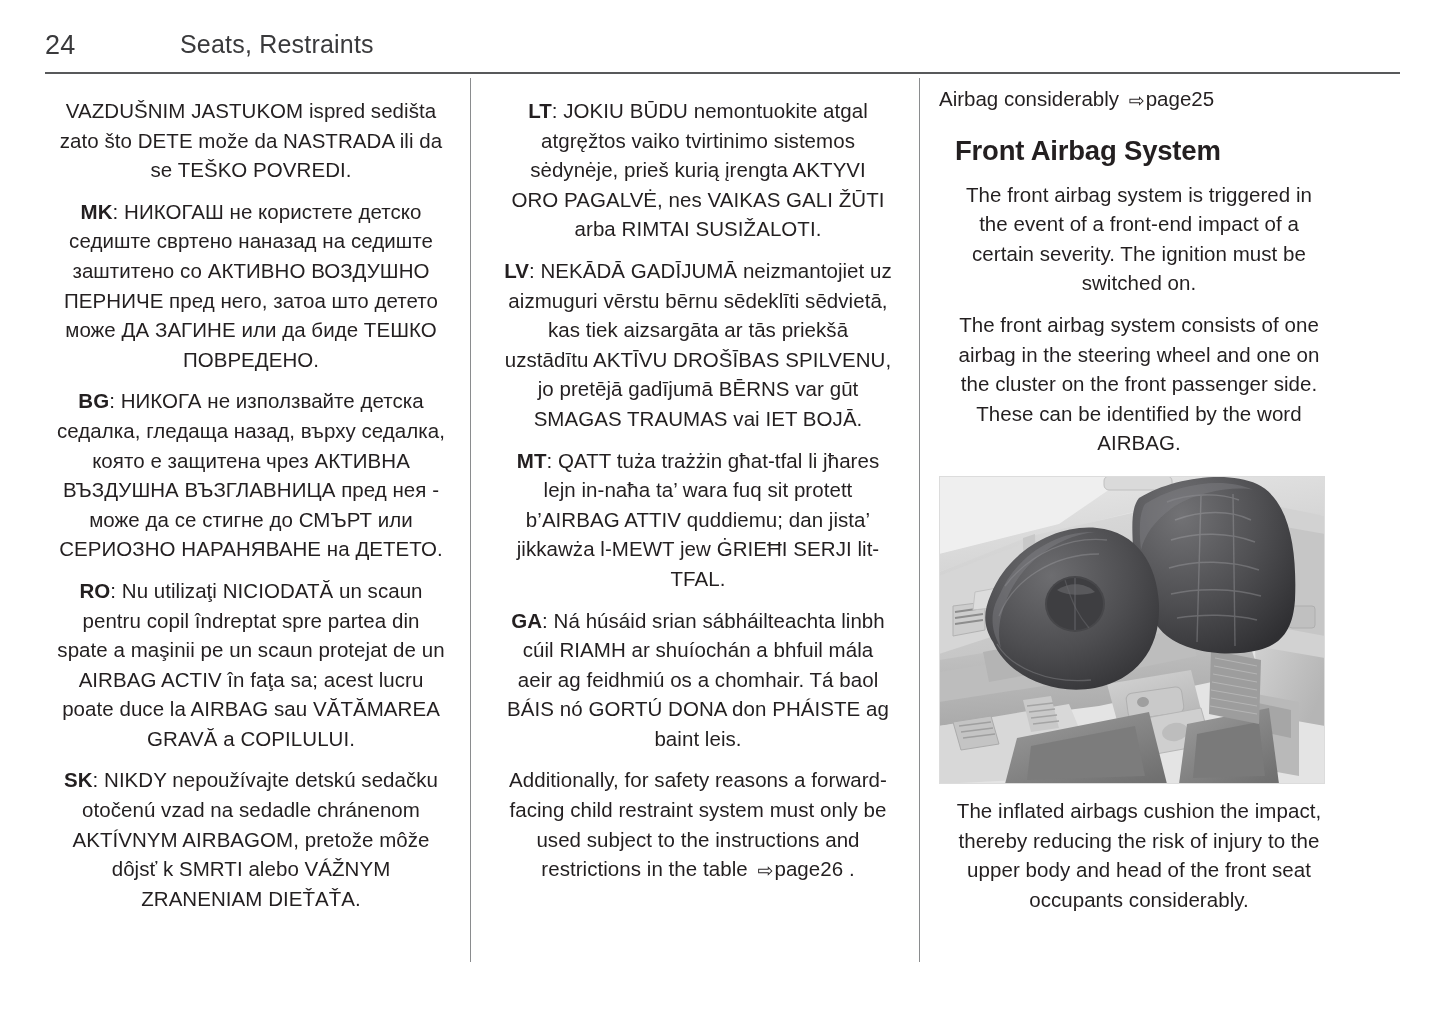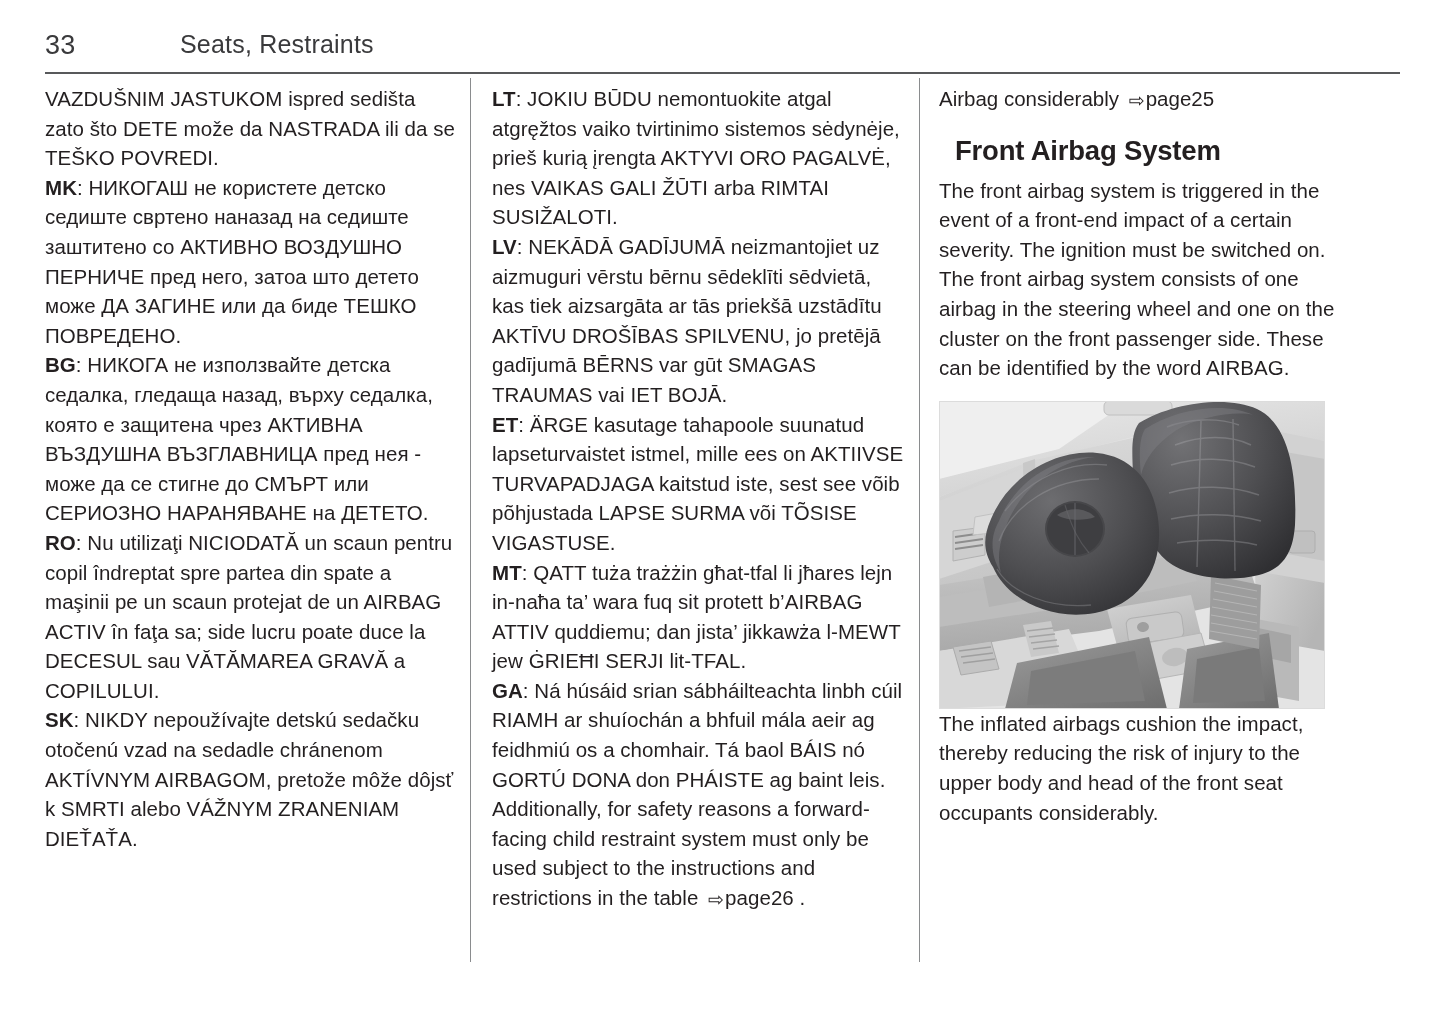--- a/index.html
+++ b/index.html
@@ -67,26 +67,27 @@
     top: -6px;
     width: 1px;
     height: 884px;
     background: #8a8c8e;
   }
   .divider-1 { left: 470px; }
   .divider-2 { left: 919px; }
 
   
   p.body {
-    margin: 0;
+    margin: 12px;
     font-size: 20.5px;
     line-height: 29.6px;
     font-weight: 400;
     color: #231f20;
     letter-spacing: 0.05px;
+    text-align: center;
   }
   p.body + p.body { margin-top: 0; }
 
   .lang {
     font-weight: 700;
   }
 
   h2.section-title {
     margin: 20px 0 8px 16px;
     font-size: 27.5px;
@@ -125,41 +126,40 @@
   }
 
   .after-figure {
     margin-top: 44px;
   }
 </style>
 </head>
 <body>
 
 <div class="page-header">
-  <span class="page-number">33</span>
+  <span class="page-number">24</span>
   <span class="page-chapter">Seats, Restraints</span>
 </div>
 
 <div class="columns">
 
   <div class="divider divider-1"></div>
   <div class="divider divider-2"></div>
 
   <div class="col col-1">
     <p class="body"><span>VAZDUŠNIM JASTUKOM ispred sedišta zato što DETE može da NASTRADA ili da se TEŠKO POVREDI.</span></p>
     <p class="body"><span class="lang">MK</span><span>: НИКОГАШ не користете детско седиште свртено наназад на седиште заштитено со АКТИВНО ВОЗДУШНО ПЕРНИЧЕ пред него, затоа што детето може ДА ЗАГИНЕ или да биде ТЕШКО ПОВРЕДЕНО.</span></p>
     <p class="body"><span class="lang">BG</span><span>: НИКОГА не използвайте детска седалка, гледаща назад, върху седалка, която е защитена чрез АКТИВНА ВЪЗДУШНА ВЪЗГЛАВНИЦА пред нея - може да се стигне до СМЪРТ или СЕРИОЗНО НАРАНЯВАНЕ на ДЕТЕТО.</span></p>
-    <p class="body"><span class="lang">RO</span><span>: Nu utilizaţi NICIODATĂ un scaun pentru copil îndreptat spre partea din spate a maşinii pe un scaun protejat de un AIRBAG ACTIV în faţa sa; side lucru poate duce la DECESUL sau VĂTĂMAREA GRAVĂ a COPILULUI.</span></p>
+    <p class="body"><span class="lang">RO</span><span>: Nu utilizaţi NICIODATĂ un scaun pentru copil îndreptat spre partea din spate a maşinii pe un scaun protejat de un AIRBAG ACTIV în faţa sa; acest lucru poate duce la AIRBAG sau VĂTĂMAREA GRAVĂ a COPILULUI.</span></p>
     <p class="body"><span class="lang">SK</span><span>: NIKDY nepoužívajte detskú sedačku otočenú vzad na sedadle chránenom AKTÍVNYM AIRBAGOM, pretože môže dôjsť k SMRTI alebo VÁŽNYM ZRANENIAM DIEŤAŤA.</span></p>
   </div>
 
   <div class="col col-2">
     <p class="body"><span class="lang">LT</span><span>: JOKIU BŪDU nemontuokite atgal atgręžtos vaiko tvirtinimo sistemos sėdynėje, prieš kurią įrengta AKTYVI ORO PAGALVĖ, nes VAIKAS GALI ŽŪTI arba RIMTAI SUSIŽALOTI.</span></p>
     <p class="body"><span class="lang">LV</span><span>: NEKĀDĀ GADĪJUMĀ neizmantojiet uz aizmuguri vērstu bērnu sēdeklīti sēdvietā, kas tiek aizsargāta ar tās priekšā uzstādītu AKTĪVU DROŠĪBAS SPILVENU, jo pretējā gadījumā BĒRNS var gūt SMAGAS TRAUMAS vai IET BOJĀ.</span></p>
-    <p class="body"><span class="lang">ET</span><span>: ÄRGE kasutage tahapoole suunatud lapseturvaistet istmel, mille ees on AKTIIVSE TURVAPADJAGA kaitstud iste, sest see võib põhjustada LAPSE SURMA või TÕSISE VIGASTUSE.</span></p>
     <p class="body"><span class="lang">MT</span><span>: QATT tuża trażżin għat-tfal li jħares lejn in-naħa ta’ wara fuq sit protett b’AIRBAG ATTIV quddiemu; dan jista’ jikkawża l-MEWT jew ĠRIEĦI SERJI lit-TFAL.</span></p>
     <p class="body"><span class="lang">GA</span><span>: Ná húsáid srian sábháilteachta linbh cúil RIAMH ar shuíochán a bhfuil mála aeir ag feidhmiú os a chomhair. Tá baol BÁIS nó GORTÚ DONA don PHÁISTE ag baint leis.</span></p>
     <p class="body"><span>Additionally, for safety reasons a forward-facing child restraint system must only be used subject to the instructions and restrictions in the table</span> <span class="arrow-icon">⇨</span><span>page26</span> <span>.</span></p>
   </div>
 
   <div class="col col-3">
     <p class="ref-line"><span>Airbag considerably</span> <span class="arrow-icon">⇨</span><span>page25</span></p>
 
     <h2 class="section-title">Front Airbag System</h2>
 

